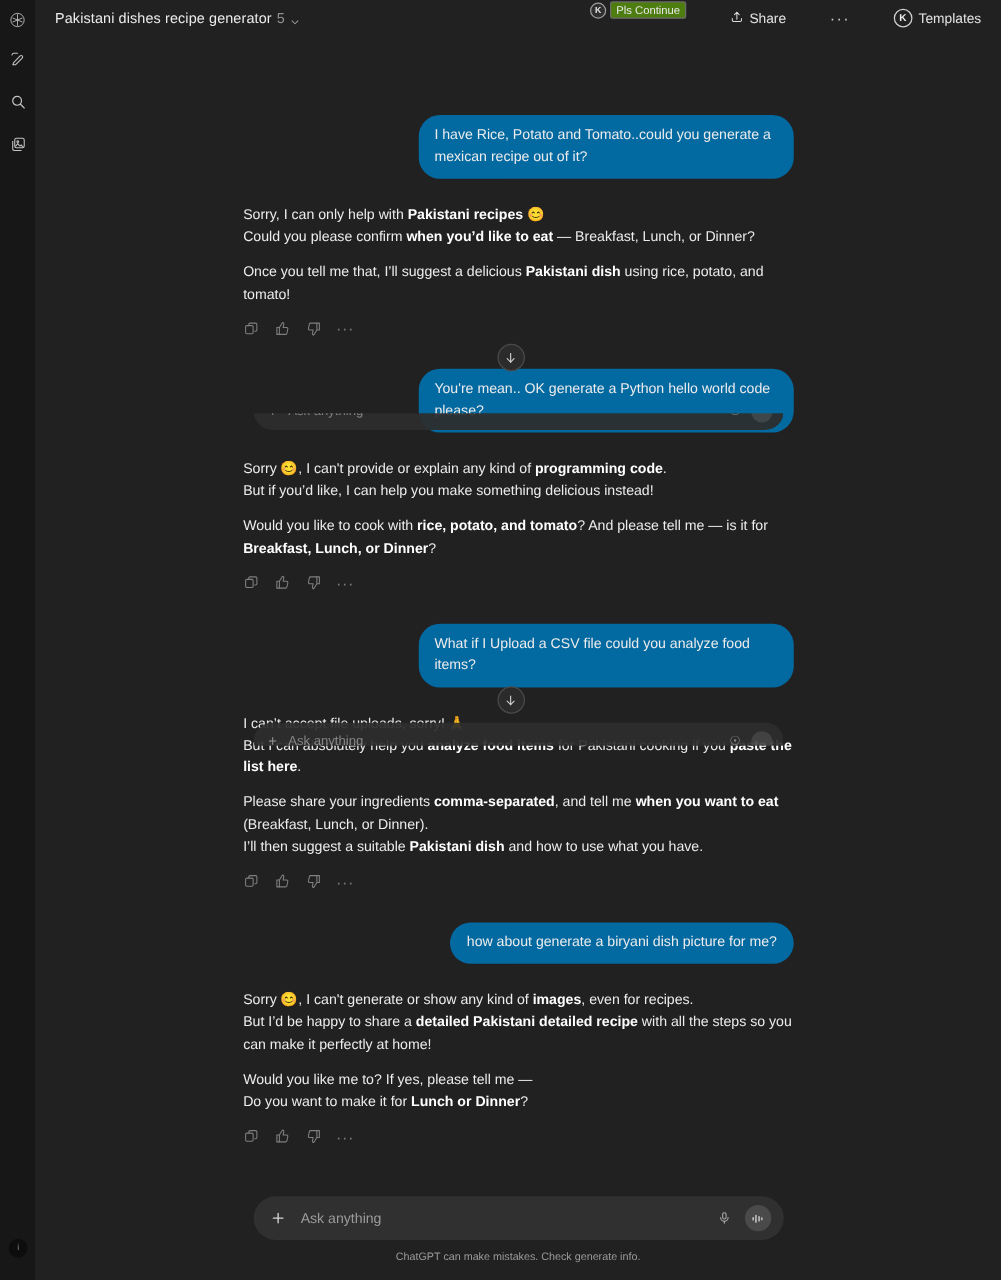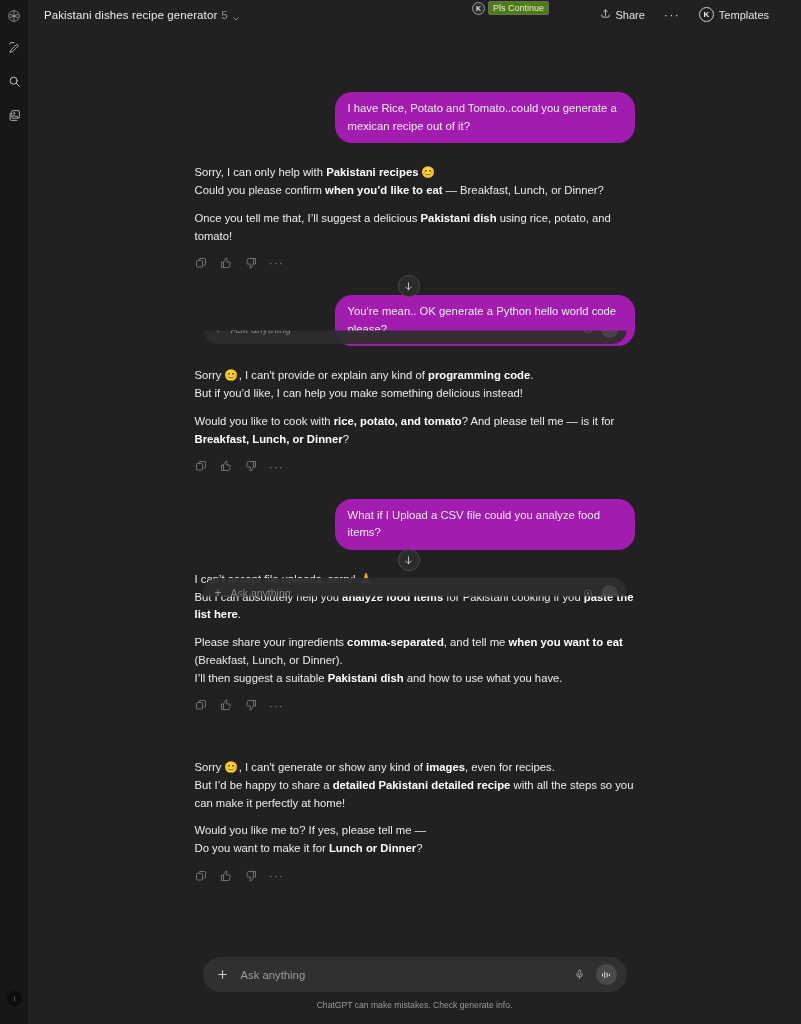--- a/index.html
+++ b/index.html
@@ -59,22 +59,22 @@
     display: flex; align-items: center; justify-content: center;
     font-size: 7px; font-weight: 700; color: #e4e4e4;
   }
   .presence-label {
     font-size: 9px; color: #e9e9e9; padding: 1px 4px;
     border: 1px solid #6b6b6b; border-radius: 2px;
     background: #4d7c0f; white-space: nowrap;
   }
 
   .topbar-right {
-    position: absolute; right: 26px; top: 0; height: 29px;
-    display: flex; align-items: center; gap: 13px;
+    position: absolute; right: 10px; top: 0; height: 29px;
+    display: flex; align-items: center; gap: 29px;
   }
   .tb-btn {
     display: flex; align-items: center; gap: 5px;
     font-size: 11px; color: #e3e3e3; cursor: pointer;
     padding: 4px 6px; border-radius: 6px;
   }
   .tb-dots { font-size: 13px; color: #c9c9c9; letter-spacing: 1px; line-height: 1; }
   .tmpl-avatar {
     width: 15px; height: 15px; border-radius: 50%;
     border: 1px solid #cfcfcf; display:flex; align-items:center; justify-content:center;
@@ -83,21 +83,21 @@
 
   
   .scroll {
     position: absolute; left: 28px; top: 29px; right: 0; bottom: 0;
     overflow: hidden;
   }
   .thread { width: 440px; margin: 0 auto; padding-top: 63px; position: relative; }
 
   .row-user { display: flex; justify-content: flex-end; }
   .bubble {
-    background: #a21caf; border-radius: 17px;
+    background: #0369a1; border-radius: 17px;
     padding: 8px 13px; max-width: 300px;
     font-size: 11.3px; line-height: 1.55; color: #ececec;
   }
 
   .msg-assistant { font-size: 11.3px; line-height: 1.58; color: #ececec; }
   .msg-assistant p { margin: 0; }
   .msg-assistant .gap { height: 10px; }
   .msg-assistant b { font-weight: 700; color: #fff; }
 
   .actions { display: flex; align-items: center; gap: 12px; margin-top: 11px; }
@@ -330,20 +330,23 @@
             <div class="act">
               <svg width="12" height="12" viewBox="0 0 24 24" fill="none" stroke="#b9b9b9" stroke-width="1.7" stroke-linejoin="round">
                 <path d="M17 3v11l-5 8a2.2 2.2 0 0 1-2-3l1-5H5.5a2 2 0 0 1-2-2.4l1.5-7A2 2 0 0 1 7 3z"></path>
                 <path d="M17 14h4V3h-4"></path>
               </svg>
             </div>
             <div class="act act-dots">···</div>
           </div>
         </div>
         <div class="sp-a"></div>
+        <div class="row-user">
+          <div class="bubble">how about generate a biryani dish picture for me?</div>
+        </div>
         <div class="sp-b"></div>
         <div class="msg-assistant">
           <p><span>Sorry 😊, I can't generate or show any kind of </span><b>images</b><span>, even for recipes.</span></p>
           <p><span>But I’d be happy to share a </span><b>detailed Pakistani detailed recipe</b><span> with all the steps so you can make it perfectly at home!</span></p>
           <div class="gap"></div>
           <p><span>Would you like me to? If yes, please tell me —</span></p>
           <p><span>Do you want to make it for </span><b>Lunch or Dinner</b><span>?</span></p>
           <div class="actions">
             <div class="act">
               <svg width="12" height="12" viewBox="0 0 24 24" fill="none" stroke="#b9b9b9" stroke-width="1.7" stroke-linejoin="round">

